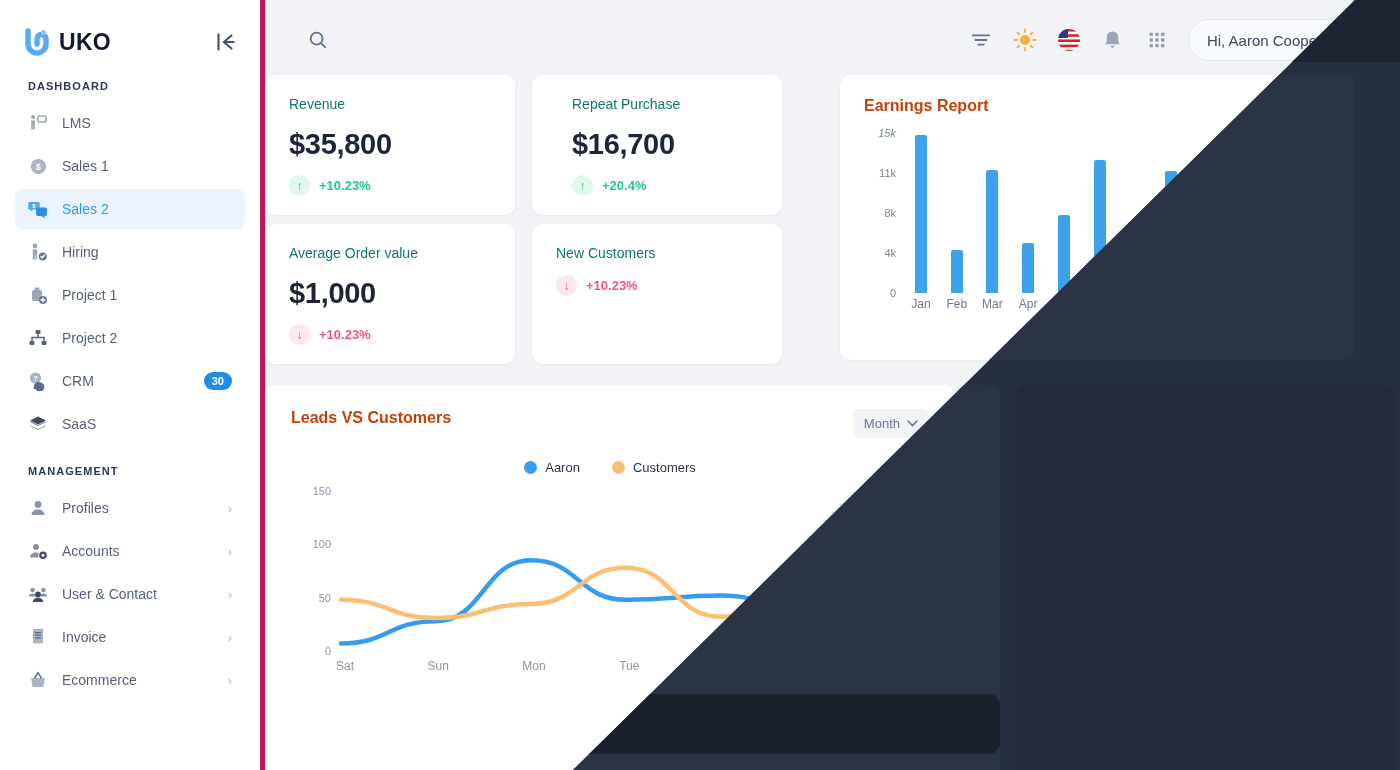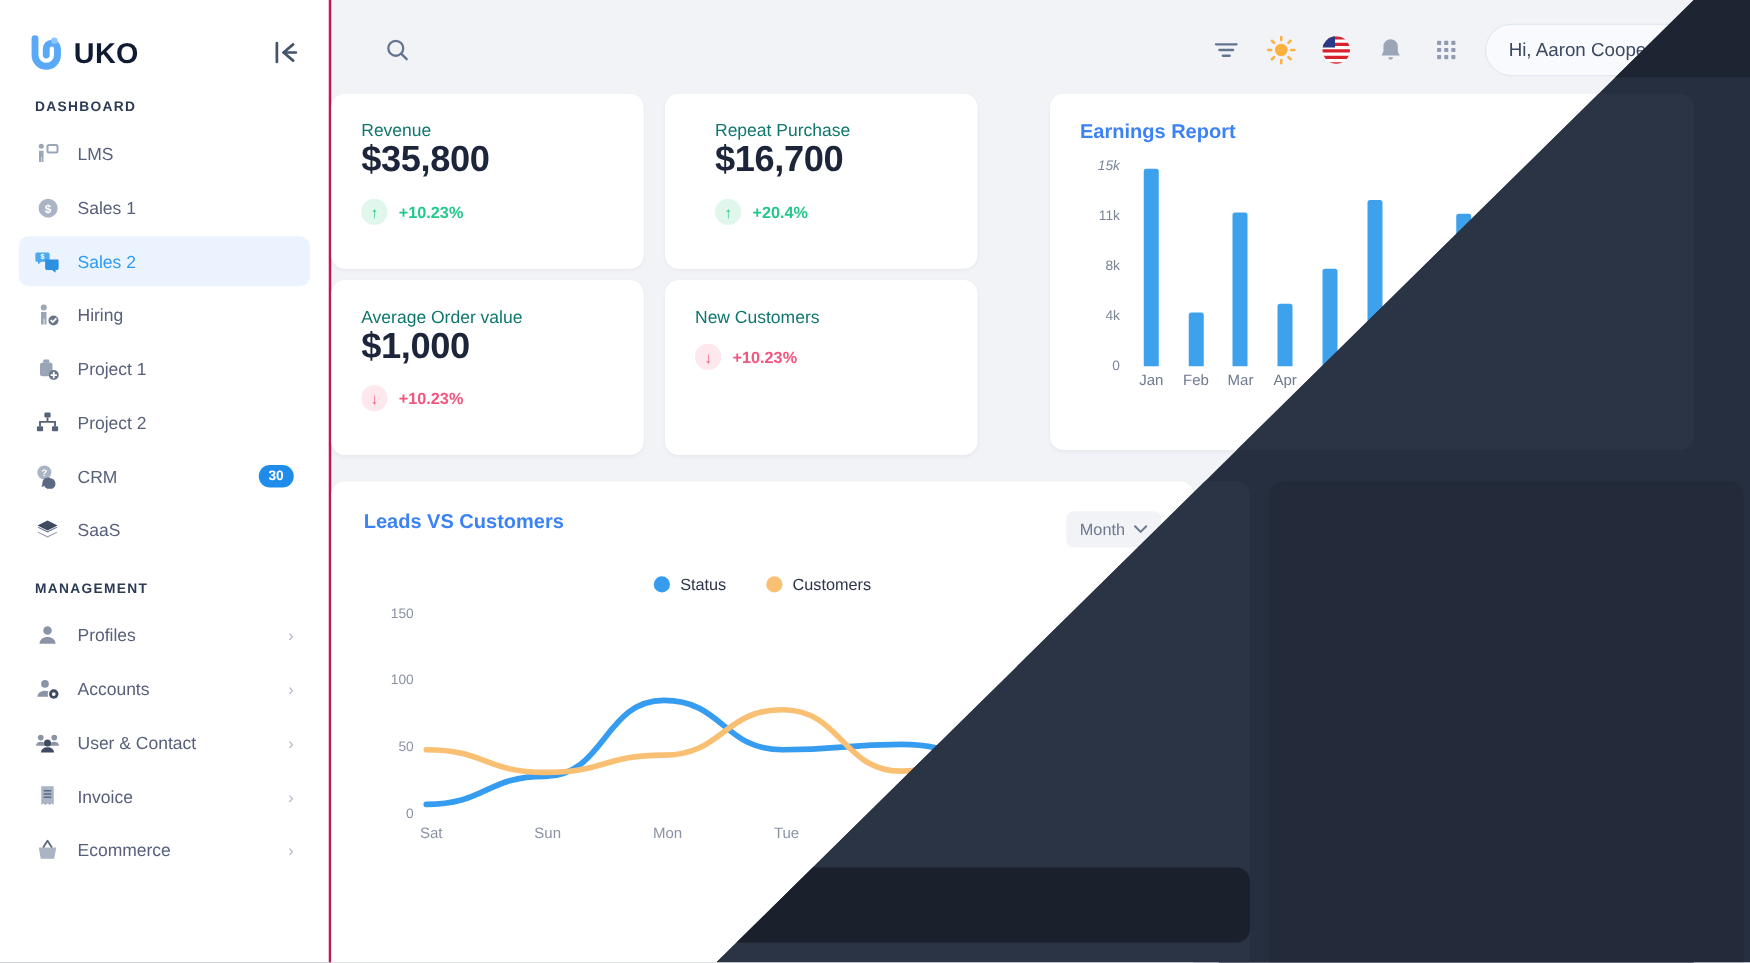--- a/index.html
+++ b/index.html
@@ -9,21 +9,21 @@
     background: #f2f3f7;
     overflow: hidden;
   }
   #app { position: relative; width: 1400px; height: 770px; }
 
   
   .sidebar {
     position: absolute; left: 0; top: 0;
     width: 265px; height: 770px;
     background: #ffffff;
-    border-right: 2px solid #be185d;
+    border-right: 5px solid #be185d;
     overflow: hidden;
   }
   .brand-row {
     display: flex; align-items: center; justify-content: space-between;
     padding: 22px 22px 0 24px; height: 62px;
   }
   .brand { display: flex; align-items: center; gap: 9px; }
   .brand-mark { width: 26px; height: 28px; }
   .brand-text { font-size: 23px; font-weight: 700; color: #0f1b33; letter-spacing: .3px; }
   .collapse-btn { width: 26px; height: 26px; color: #44546b; cursor: pointer; }
@@ -70,33 +70,33 @@
     position: absolute; right: -1px; bottom: -1px; width: 10px; height: 10px;
     border-radius: 50%; background: #1ecb7b; border: 2px solid #fff;
   }
 
   
   .main { position: absolute; left: 265px; top: 62px; width: 1135px; height: 708px; padding: 0 45px 0 45px; }
   .card { background: #fff; border-radius: 11px; box-shadow: 0 1px 3px rgba(31,41,61,.05); }
 
   .stat-card { position: absolute; width: 250px; height: 140px; padding: 21px 24px; }
   .stat-title { font-size: 14px; color: #0f766e; }
-  .stat-value { font-size: 29px; font-weight: 700; color: #1c2539; margin-top: 0; letter-spacing: -.3px; }
+  .stat-value { font-size: 29px; font-weight: 700; color: #1c2539; margin-top: 16px; letter-spacing: -.3px; }
   .stat-delta { display: flex; align-items: center; gap: 9px; margin-top: 14px; }
   .delta-circle { width: 21px; height: 21px; border-radius: 50%; display: flex; align-items: center; justify-content: center; font-size: 12px; }
   .delta-up { background: #e2f7ec; color: #23c98b; }
   .delta-down { background: #fde8ee; color: #f2557e; }
   .delta-text { font-size: 13px; font-weight: 600; }
   .delta-text.up { color: #23c98b; }
   .delta-text.down { color: #f2557e; }
 
   
   .earnings { position: absolute; left: 575px; top: 13px; width: 515px; height: 285px; padding: 22px 24px 10px 24px; }
   .card-head { display: flex; align-items: flex-start; justify-content: space-between; }
-  .card-title { font-size: 16px; font-weight: 700; color: #3b82f6; }
+  .card-title { font-size: 16px; font-weight: 700; color: #c2410c; }
   .sel-plain { display: flex; align-items: center; gap: 10px; font-size: 14px; color: #47536c; cursor: pointer; }
   .tri { width: 0; height: 0; border-left: 6px solid transparent; border-right: 6px solid transparent; border-top: 7px solid #1c2539; }
 
   .bars-wrap { position: relative; margin-top: 18px; height: 190px; }
   .yaxis { position: absolute; left: 0; top: 0; width: 32px; height: 160px; }
   .ytick { position: absolute; right: 0; font-size: 11px; color: #7b8699; transform: translateY(-50%); }
   .plot { position: absolute; left: 40px; right: 0; top: 0; height: 160px; display: flex; align-items: flex-end; justify-content: space-between; }
   .bcol { width: 34px; display: flex; flex-direction: column; align-items: center; justify-content: flex-end; height: 160px; }
   .bar { width: 12px; background: #3ea1ec; border-radius: 2px 2px 0 0; }
   .xaxis { position: absolute; left: 40px; right: 0; top: 164px; display: flex; justify-content: space-between; }
@@ -537,21 +537,21 @@
         <span class="sel-box">
           <span>Month</span>
           <svg width="11" height="7" viewBox="0 0 11 7">
               <path d="M1 1l4.5 4.5L10 1" fill="none" stroke="#6c7890" stroke-width="1.6" stroke-linecap="round"></path>
             </svg>
         </span>
       </div>
       <div class="legend">
         <span class="lg">
           <span class="lg-dot" style="background:#359cf0"></span>
-          <span>Status</span>
+          <span>Aaron</span>
         </span>
         <span class="lg">
           <span class="lg-dot" style="background:#f9c074"></span>
           <span>Customers</span>
         </span>
       </div>
       <div class="line-wrap">
         <div class="lyaxis" id="lY">
             <div class="lytick" style="top: 160px;">0</div>
             <div class="lytick" style="top: 106.667px;">50</div>

